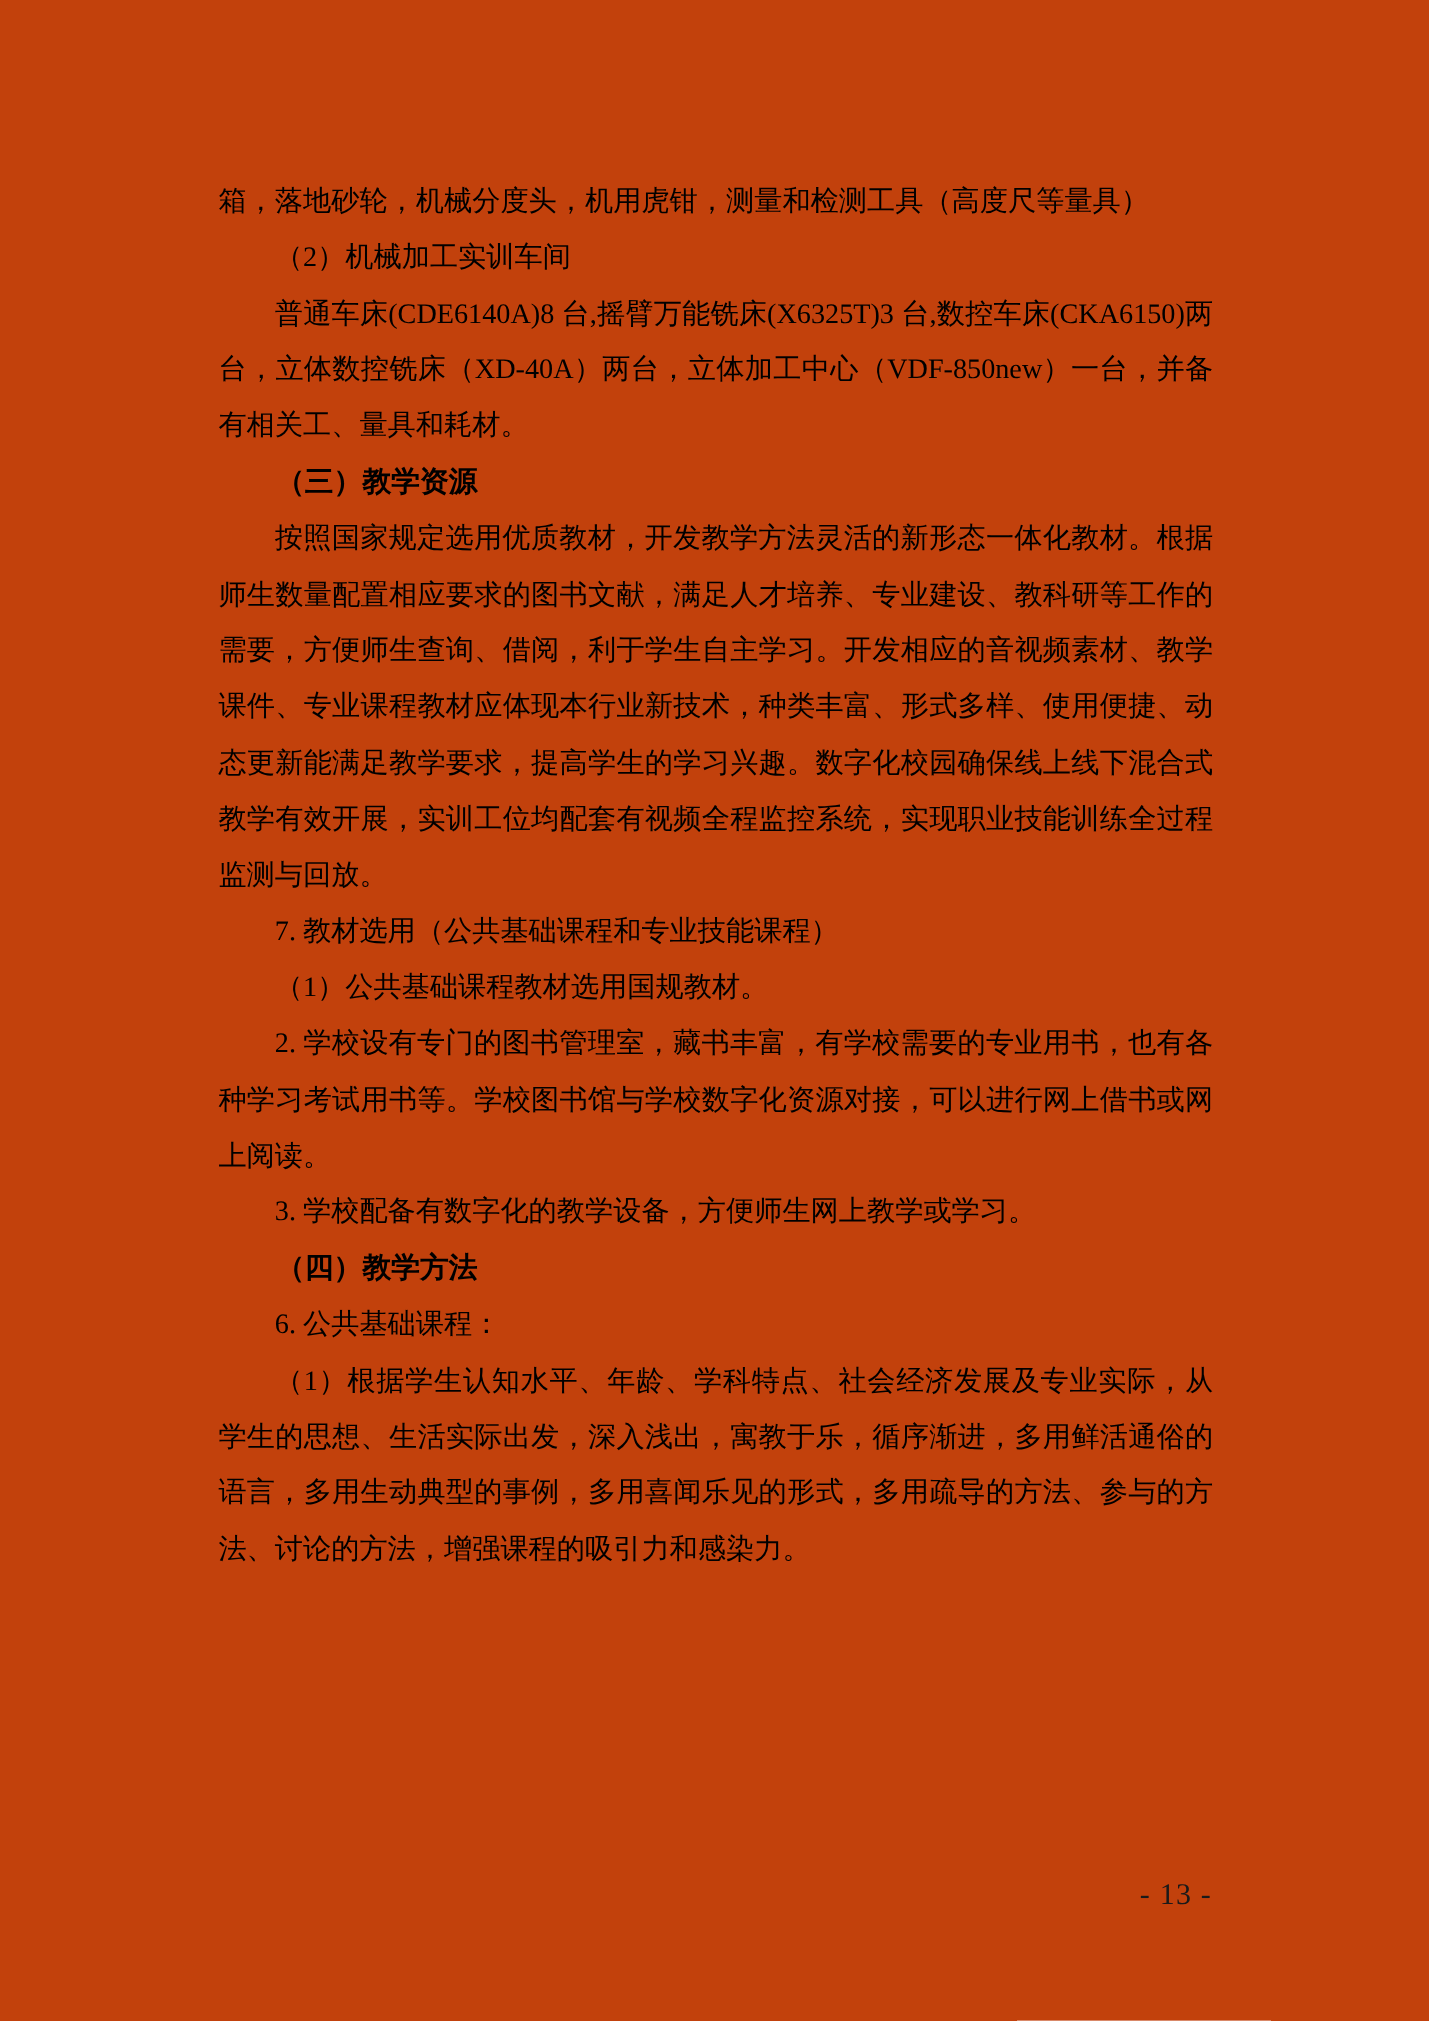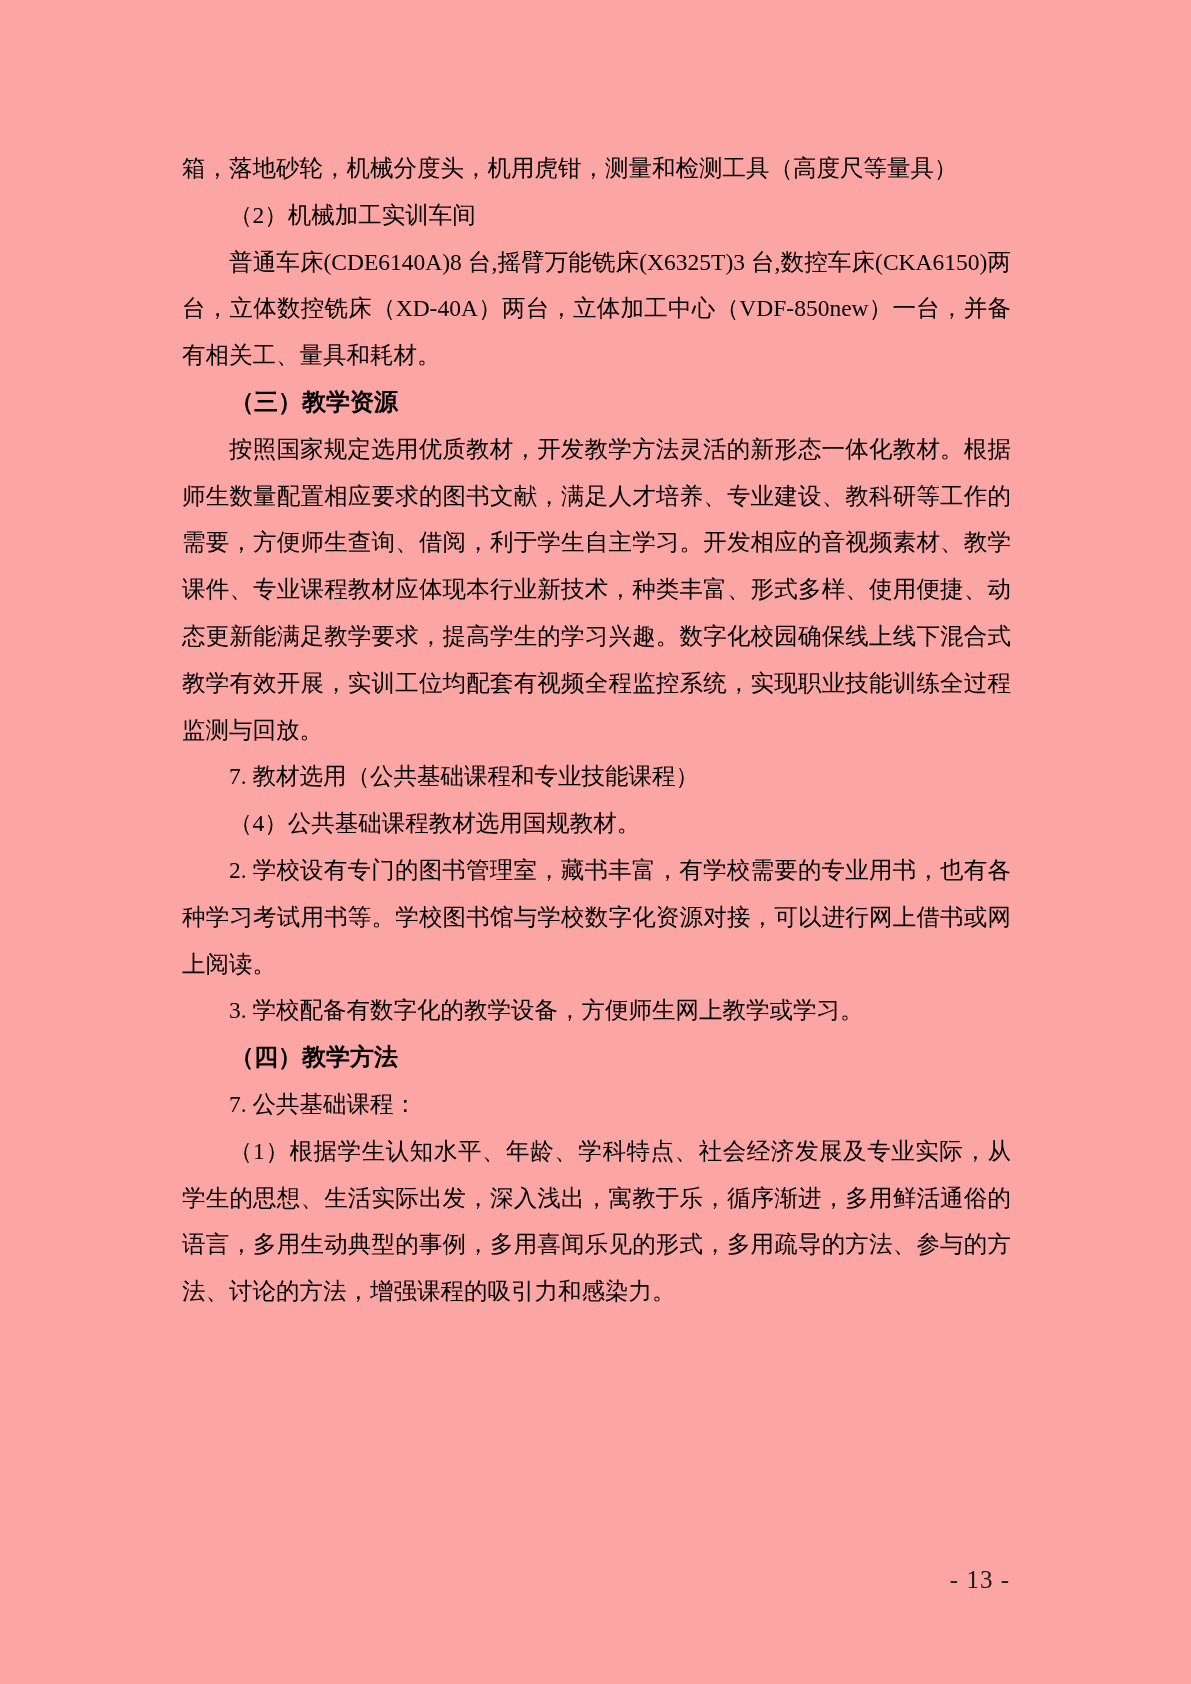--- a/index.html
+++ b/index.html
@@ -4,21 +4,21 @@
 <style>
   html, body {
     margin: 0;
     padding: 0;
     background: #ffffff;
   }
   .page {
     position: relative;
     width: 1191px;
     height: 1684px;
-    background: #fca5a5;
+    background: #c2410c;
     color: #000000;
     font-family: "Liberation Serif", "DejaVu Serif", serif;
     overflow: hidden;
   }
   .doc-body {
     position: absolute;
     left: 182px;
     top: 145px;
     width: 829px;
   }
@@ -52,21 +52,21 @@
 
 <div class="page">
   <div class="doc-body">
 
   <p class="body">箱，落地砂轮，机械分度头，机用虎钳，测量和检测工具（高度尺等量具）</p>
       <p class="body indent">（2）机械加工实训车间</p>
       <p class="body indent">普通车床(CDE6140A)8 台,摇臂万能铣床(X6325T)3 台,数控车床(CKA6150)两台，立体数控铣床（XD-40A）两台，立体加工中心（VDF-850new）一台，并备有相关工、量具和耗材。</p>
       <p class="heading indent">（三）教学资源</p>
       <p class="body indent">按照国家规定选用优质教材，开发教学方法灵活的新形态一体化教材。根据师生数量配置相应要求的图书文献，满足人才培养、专业建设、教科研等工作的需要，方便师生查询、借阅，利于学生自主学习。开发相应的音视频素材、教学课件、专业课程教材应体现本行业新技术，种类丰富、形式多样、使用便捷、动态更新能满足教学要求，提高学生的学习兴趣。数字化校园确保线上线下混合式教学有效开展，实训工位均配套有视频全程监控系统，实现职业技能训练全过程监测与回放。</p>
       <p class="body indent">7. 教材选用（公共基础课程和专业技能课程）</p>
-      <p class="body indent">（4）公共基础课程教材选用国规教材。</p>
+      <p class="body indent">（1）公共基础课程教材选用国规教材。</p>
       <p class="body indent">2. 学校设有专门的图书管理室，藏书丰富，有学校需要的专业用书，也有各种学习考试用书等。学校图书馆与学校数字化资源对接，可以进行网上借书或网上阅读。</p>
       <p class="body indent">3. 学校配备有数字化的教学设备，方便师生网上教学或学习。</p>
       <p class="heading indent">（四）教学方法</p>
-      <p class="body indent">7. 公共基础课程：</p>
+      <p class="body indent">6. 公共基础课程：</p>
       <p class="body indent">（1）根据学生认知水平、年龄、学科特点、社会经济发展及专业实际，从学生的思想、生活实际出发，深入浅出，寓教于乐，循序渐进，多用鲜活通俗的语言，多用生动典型的事例，多用喜闻乐见的形式，多用疏导的方法、参与的方法、讨论的方法，增强课程的吸引力和感染力。</p>
     </div>
   <div class="page-number">- 13 -</div>
 </div>
 
 </body></html>

